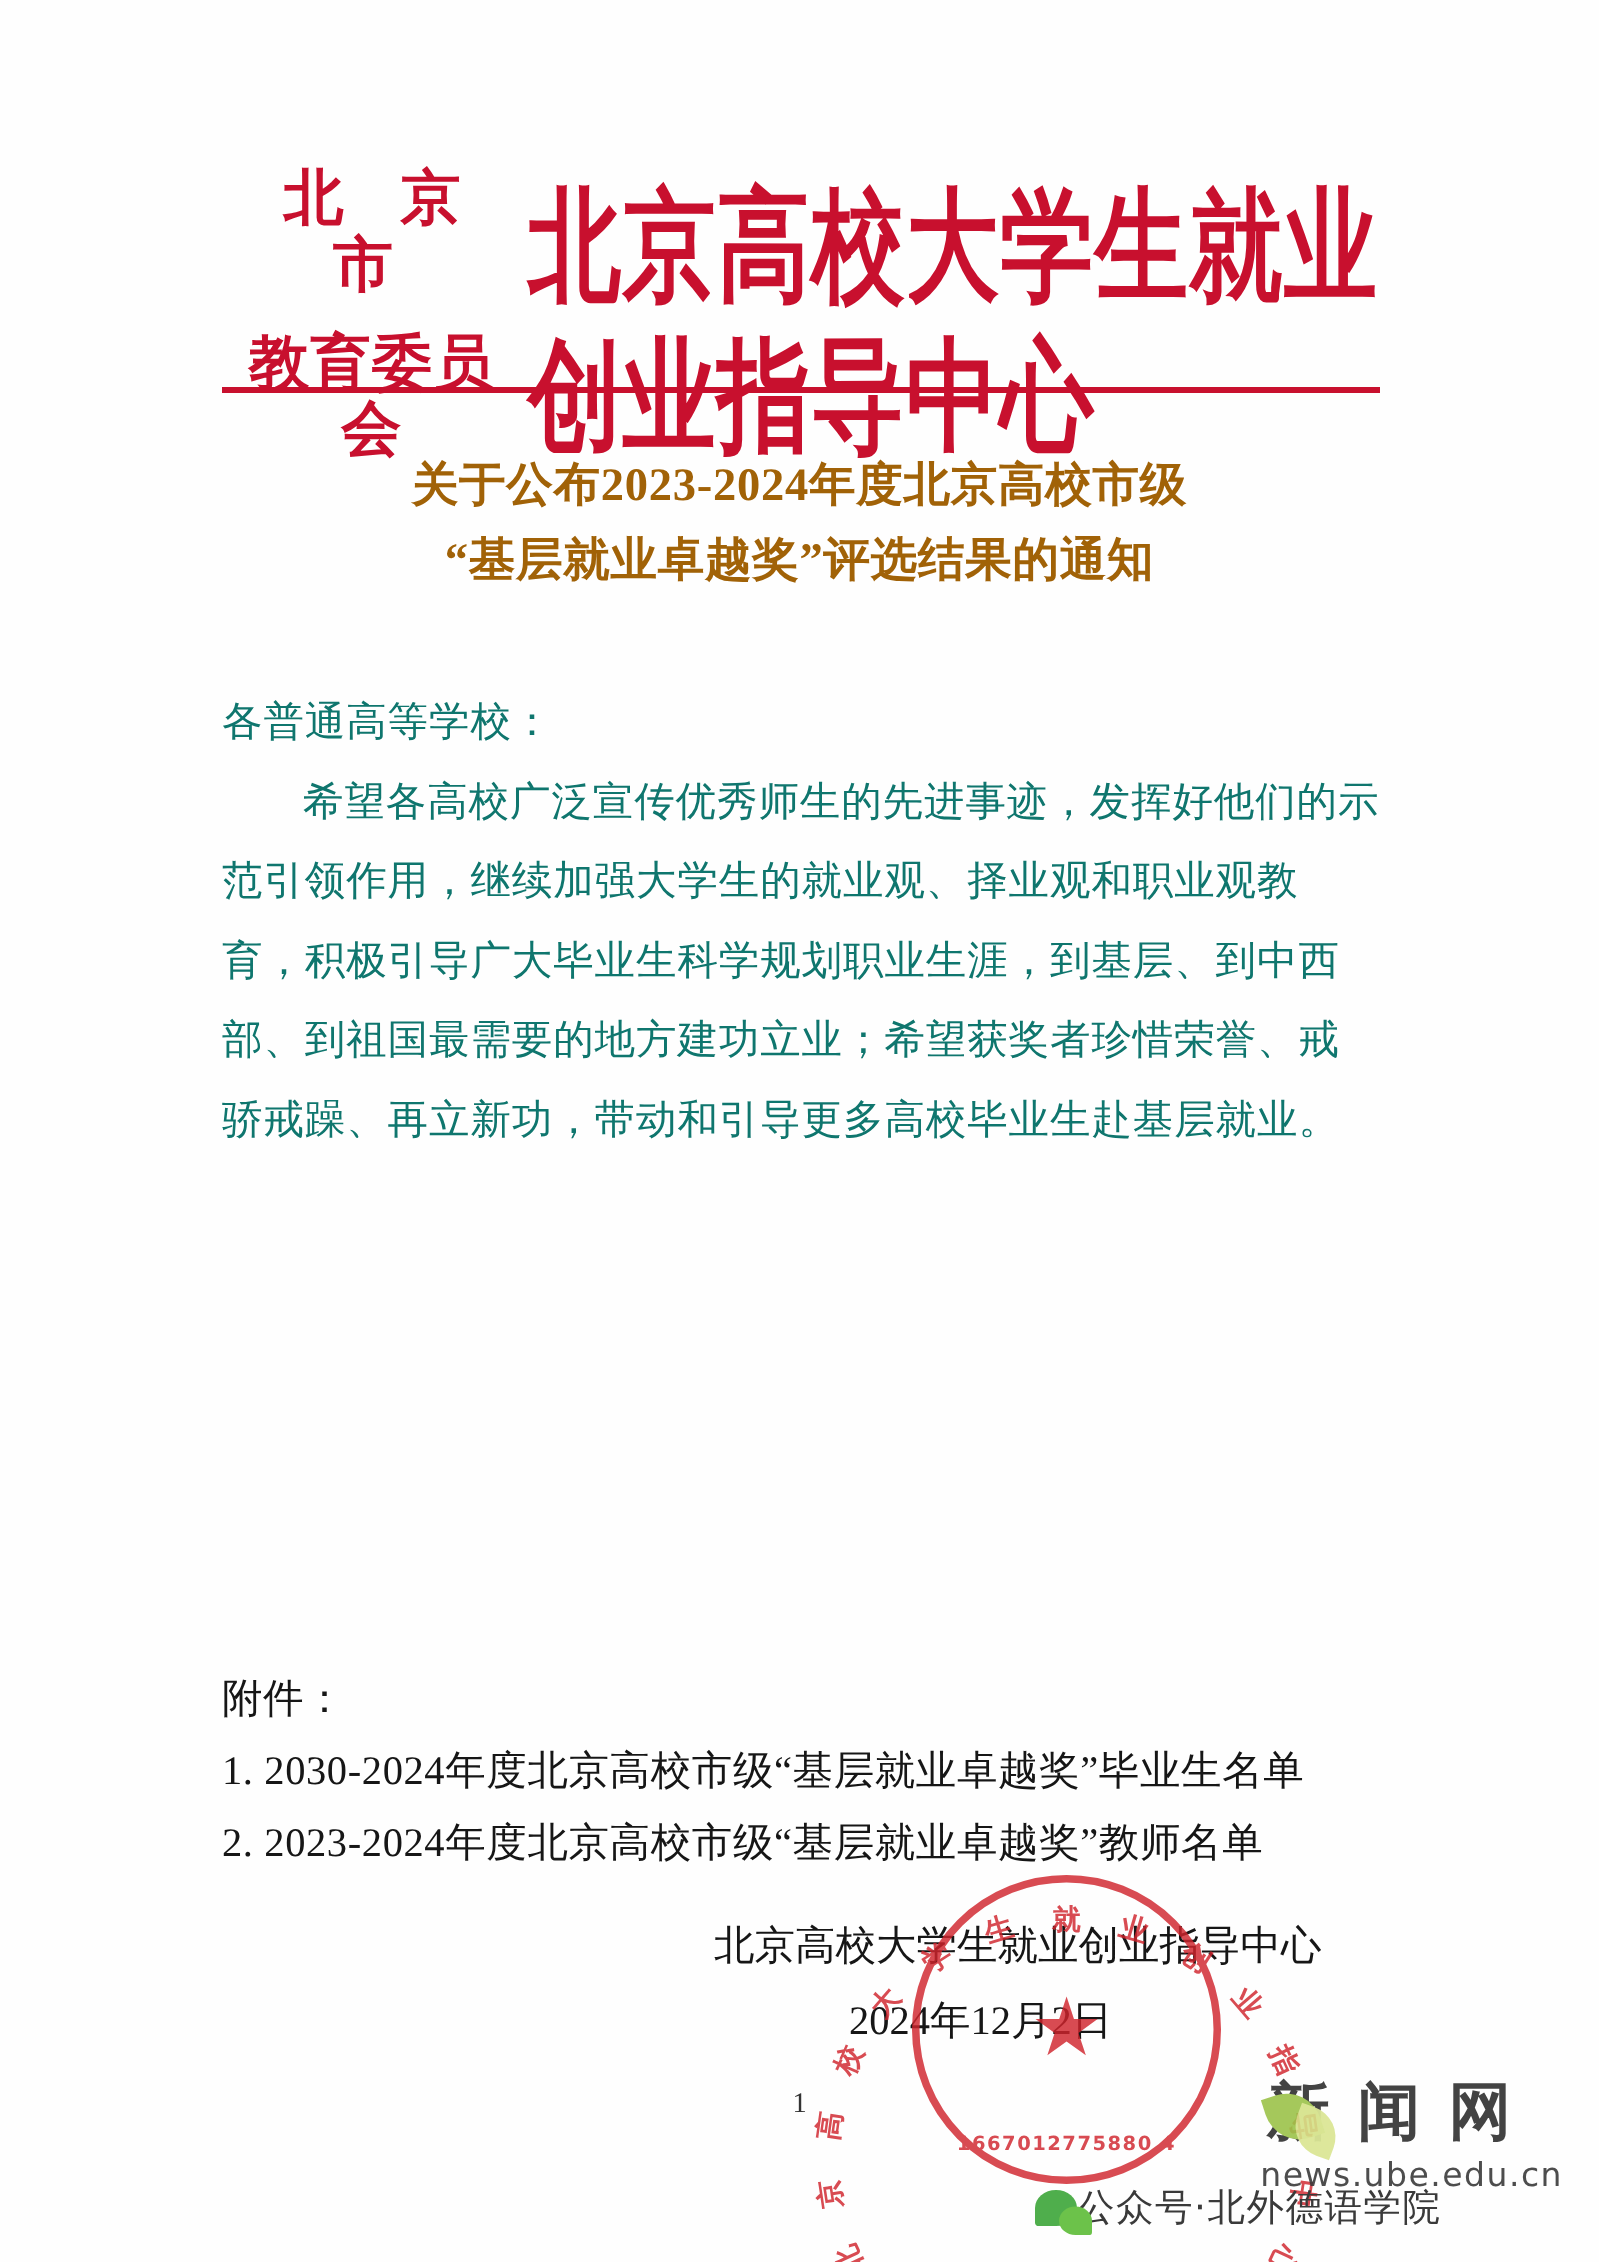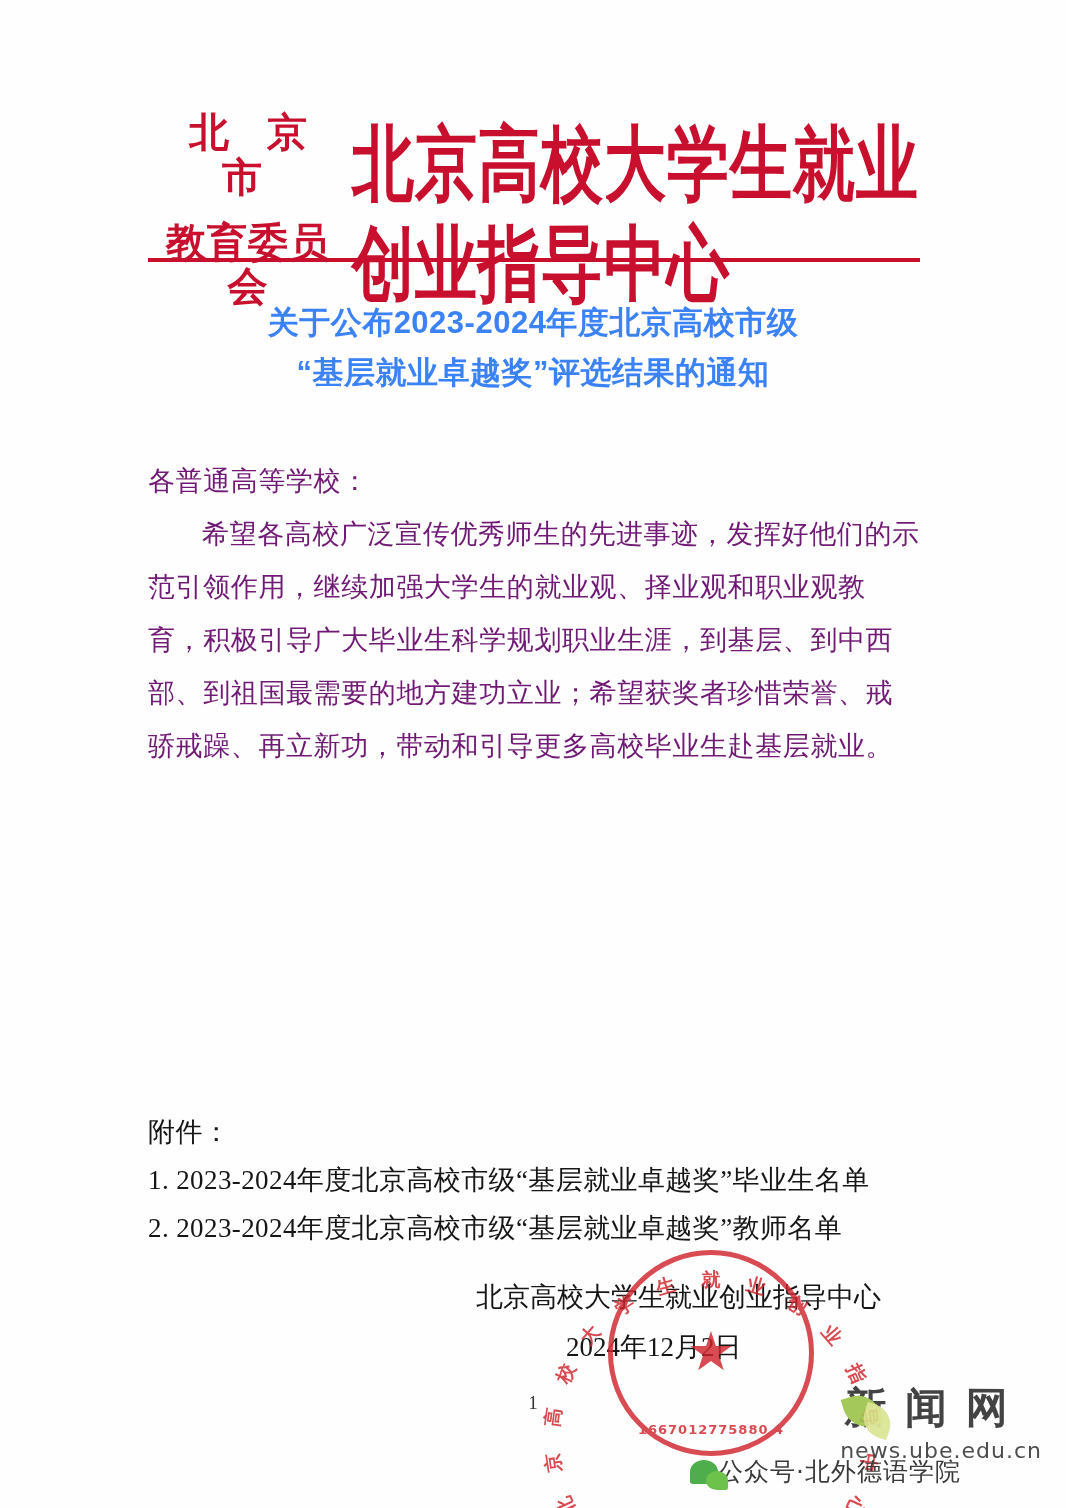--- a/index.html
+++ b/index.html
@@ -69,37 +69,37 @@
     background: #c8102e;
   }
 
   
   .doc-title {
     position: absolute;
     left: 133px;
     top: 298px;
     width: 800px;
     text-align: center;
-    font-family: Liberation Sans, sans-serif;
+    font-family: Liberation Serif, serif;
     font-weight: bold;
     font-size: 31px;
     line-height: 1.62;
-    color: #3b82f6;
+    color: #a16207;
     letter-spacing: 0.5px;
   }
 
   
   .body-text {
     position: absolute;
     left: 148px;
     top: 455px;
     width: 772px;
     font-size: 27px;
     line-height: 53px;
-    color: #701a75;
+    color: #0f766e;
     letter-spacing: 0.6px;
     font-family: "Liberation Serif", serif;
   }
   .body-text p {
     margin: 0;
   }
   .p-indent {
     text-indent: 2em;
   }
   .gap-top {
@@ -294,21 +294,21 @@
     <div>“基层就业卓越奖”评选结果的通知</div>
   </div>
 
   <div class="body-text">
     <p>各普通高等学校：</p>
     <p class="p-indent gap-top">希望各高校广泛宣传优秀师生的先进事迹，发挥好他们的示范引领作用，继续加强大学生的就业观、择业观和职业观教育，积极引导广大毕业生科学规划职业生涯，到基层、到中西部、到祖国最需要的地方建功立业；希望获奖者珍惜荣誉、戒骄戒躁、再立新功，带动和引导更多高校毕业生赴基层就业。</p>
   </div>
 
   <div class="attachments">
     <p>附件：</p>
-    <p>1. 2023-2024年度北京高校市级“基层就业卓越奖”毕业生名单</p>
+    <p>1. 2030-2024年度北京高校市级“基层就业卓越奖”毕业生名单</p>
     <p>2. 2023-2024年度北京高校市级“基层就业卓越奖”教师名单</p>
   </div>
 
   <div class="signature">
     <div class="org">北京高校大学生就业创业指导中心</div>
     <div class="date">2024年12月2日</div>
   </div>
 
   <div class="seal">
     <div class="seal-inner">

